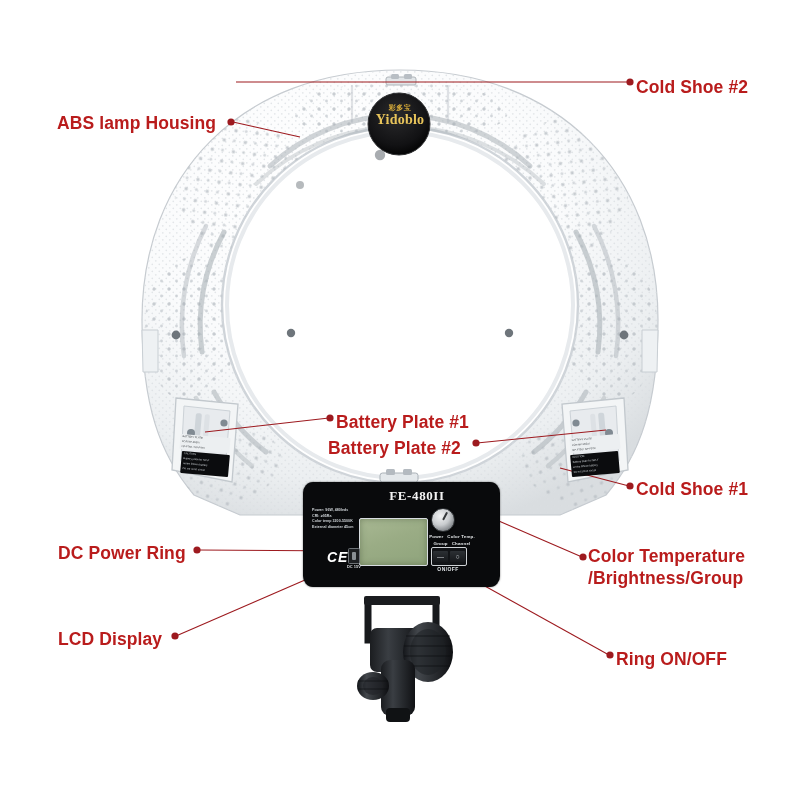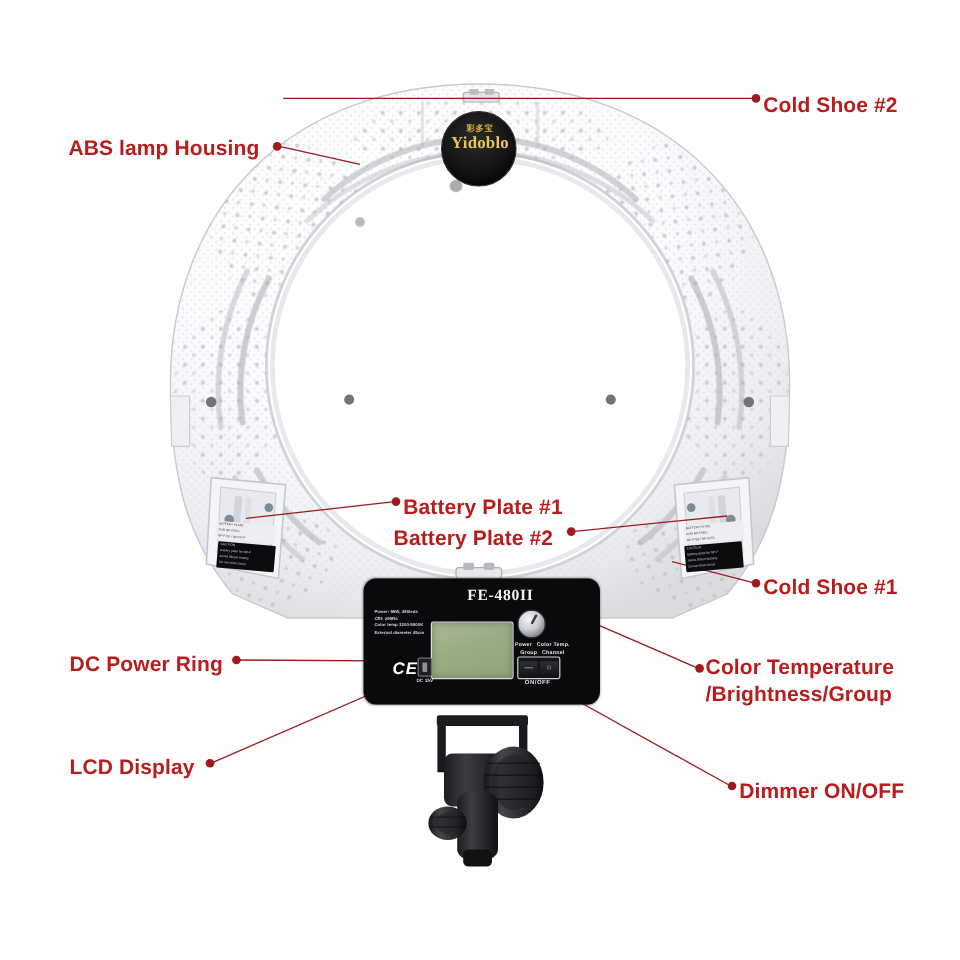--- a/index.html
+++ b/index.html
@@ -410,16 +410,16 @@
 
   <div class="label" style="left:58px;top:542px;">DC Power Ring</div>
 
   <div class="label multi" style="left:588px;top:545px;width:190px;">
     <div>Color Temperature</div>
     <div>/Brightness/Group</div>
   </div>
 
   <div class="label" style="left:58px;top:628px;">LCD Display</div>
 
-  <div class="label" style="left:616px;top:648px;">Dimmer ON/OFF</div>
+  <div class="label" style="left:616px;top:648px;">Ring ON/OFF</div>
 
   <span class="srOnly">Yidoblo FE-480II LED Ring Light — Annotated Parts Diagram</span>
 </div>
 
 </body></html>

